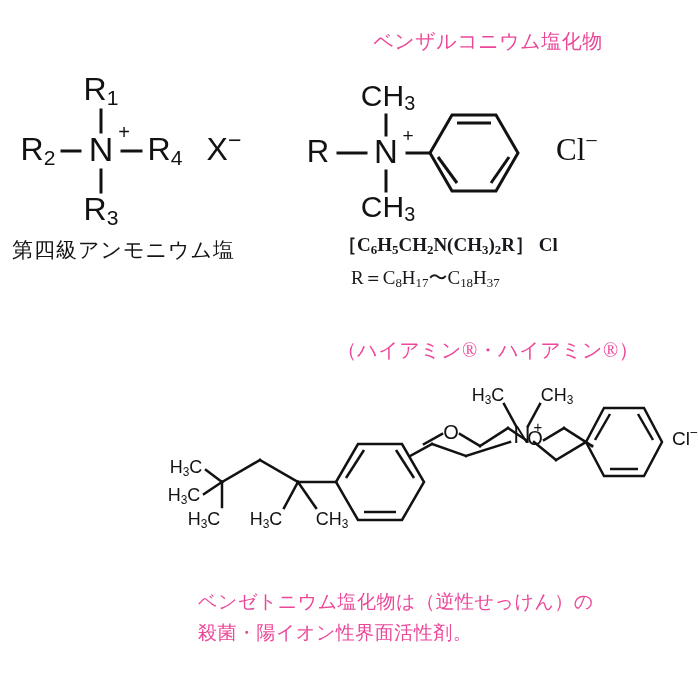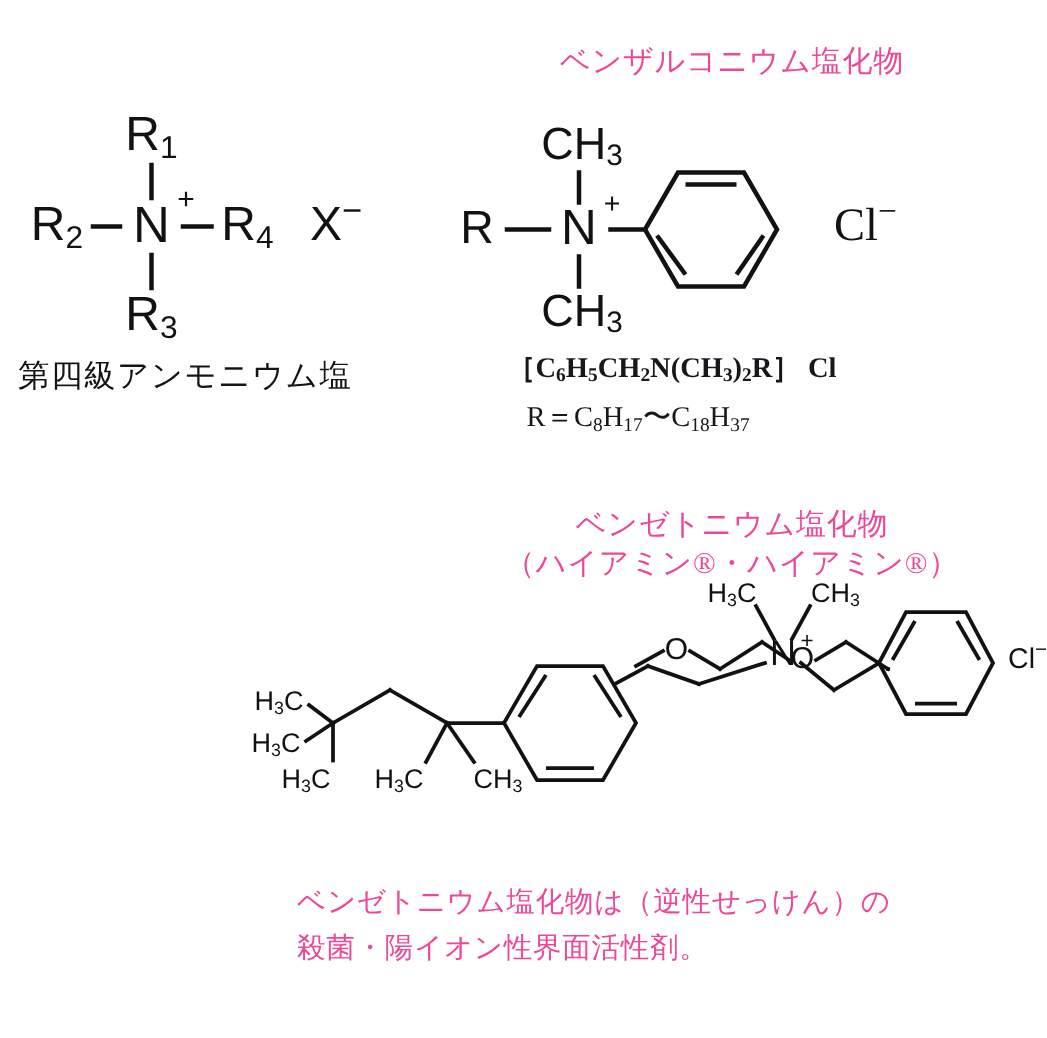--- a/index.html
+++ b/index.html
@@ -152,21 +152,20 @@
 
 <div class="abs formula-line" id="formula-bracket">
   <span>［</span><span>C</span><sub>6</sub><span>H</span><sub>5</sub><span>CH</span><sub>2</sub><span>N</span><span>(</span><span>CH</span><sub>3</sub><span>)</span><sub>2</sub><span>R</span><span>］</span>&nbsp;<span>Cl</span>
 </div>
 
 <div class="abs formula-line" id="formula-range">
   <span>R</span><span>＝</span><span>C</span><sub>8</sub><span>H</span><sub>17</sub><span>〜</span><span>C</span><sub>18</sub><span>H</span><sub>37</sub>
 </div>
 
 <div class="abs jp-serif" id="benzethonium-title">
-  <span class="title-main">ベンゼトニウム塩化物</span>
   <span class="title-sub">（ハイアミン®・ハイアミン®）</span>
 </div>
 
 <div class="abs" style="left:160px; top:390px; width:530px; height:160px;">
   <svg width="530" height="160" viewBox="0 0 530 160">
 
     <line class="bond" x1="46" y1="80" x2="62" y2="92" stroke-width="2.5"></line>
     <line class="bond" x1="44" y1="104" x2="62" y2="92" stroke-width="2.5"></line>
     <line class="bond" x1="62" y1="92" x2="62" y2="117" stroke-width="2.5"></line>
 

